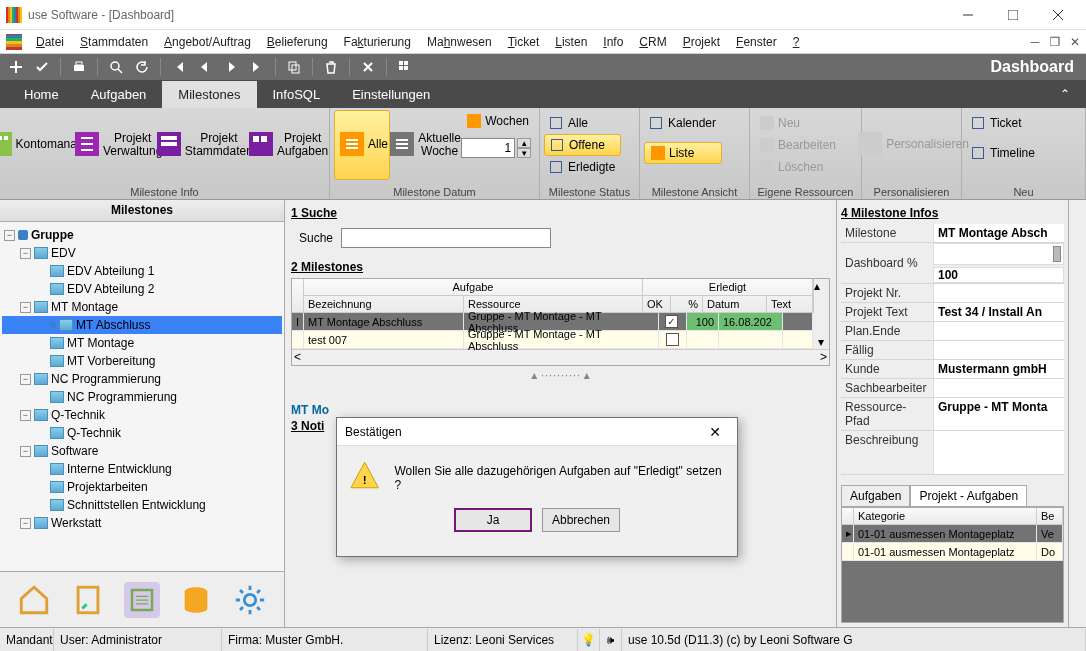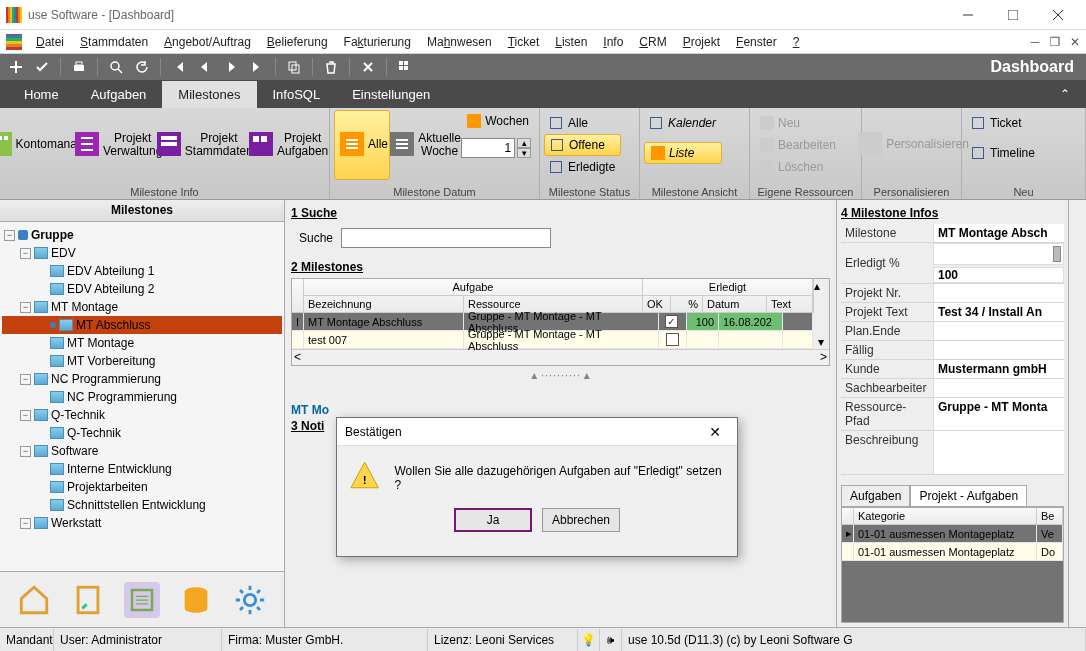--- a/index.html
+++ b/index.html
@@ -47,21 +47,21 @@
 .vstack { display:flex; flex-direction:column; gap:0px;}
 .chk { width:12px;height:12px;border:1px solid #3b5998; display:inline-block; margin-right:2px;}
 
 
 .main { position:absolute; top:200px; left:0; right:0; bottom:24px; display:flex; background:#e8e8e8;}
 .leftpane { width:285px; background:#f5f5f5; border-right:1px solid #aaa; display:flex; flex-direction:column;}
 .leftpane .hdr { height:22px; background:linear-gradient(#eee,#ddd); border-bottom:1px solid #aaa; text-align:center; font-weight:bold; padding-top:3px;}
 .tree { flex:1; overflow:auto; padding:4px 2px; font-size:12px;}
 .tn { display:flex; align-items:center; height:18px; padding-left:4px; gap:3px;}
 .tn .exp { width:11px; height:11px; border:1px solid #999; display:flex; align-items:center; justify-content:center; color:#555; font-size:9px; line-height:1; cursor:pointer;}
-.tn.sel { background:#c2410c; }
+.tn.sel { background:#3b82f6; }
 .fico { width:14px; height:12px; background:linear-gradient(#87ceeb,#5fa8d3); border:1px solid #4a90b8; }
 .gico { width:10px; height:10px; background:#3b7fc4; border-radius:2px;}
 .bullet { width:6px;height:6px; background:#3b7fc4; border-radius:50%; margin-left:2px;}
 .bottombar { height:56px; background:#eee; border-top:1px solid #aaa; display:flex; align-items:center; gap:18px; padding:0 16px;}
 .bbtn { width:36px; height:36px; display:flex; align-items:center; justify-content:center; }
 
 .midpane { flex:1; background:#eee; padding:4px 6px; display:flex; flex-direction:column; overflow:hidden;}
 .sec { font-weight:bold; text-decoration:underline; margin:2px 0 4px 0;}
 .srow { display:flex; align-items:center; gap:8px; margin:4px 0 10px 8px;}
 .srow input { width:210px; height:20px; border:1px solid #888; padding:0 3px;}
@@ -333,21 +333,21 @@
       <div class="smbtn">
             <span class="chk"></span>
             <span>Erledigte</span>
           </div>
     </div>
       </div>
     <div class="cap">Milestone Status</div>
   </div>
   <div class="rgroup" style="width:110px">
     <div class="rbody">
-        <div class="vstack" style="padding-top:2px;font-style:italic;">
+        <div class="vstack" style="padding-top:2px;">
       <div class="smbtn">
             <span class="chk"></span>
             <span>Kalender</span>
           </div>
       <div class="smbtn sel" style="margin-top:8px;">
             <svg width="14" height="14">
               <rect width="14" height="14" fill="#ff9800"></rect>
             </svg>
             <span>Liste</span>
           </div>
@@ -594,21 +594,21 @@
   </div>
 
   <div class="rightpane">
     <div class="sec">4 Milestone Infos</div>
     <div class="rtable">
       <div class="rrow">
           <div class="rlab">Milestone</div>
           <div class="rval">MT Montage Absch</div>
         </div>
       <div class="rrow" style="align-items:center;">
-          <div class="rlab">Erledigt %</div>
+          <div class="rlab">Dashboard %</div>
           <div style="flex:1">
             <div class="slider">
               <div class="knob"></div>
             </div>
             <div style="padding:0 4px;font-weight:bold;background:#fff;border:1px solid #ddd">100</div>
           </div>
         </div>
       <div class="rrow">
           <div class="rlab">Projekt Nr.</div>
           <div class="rval"></div>

